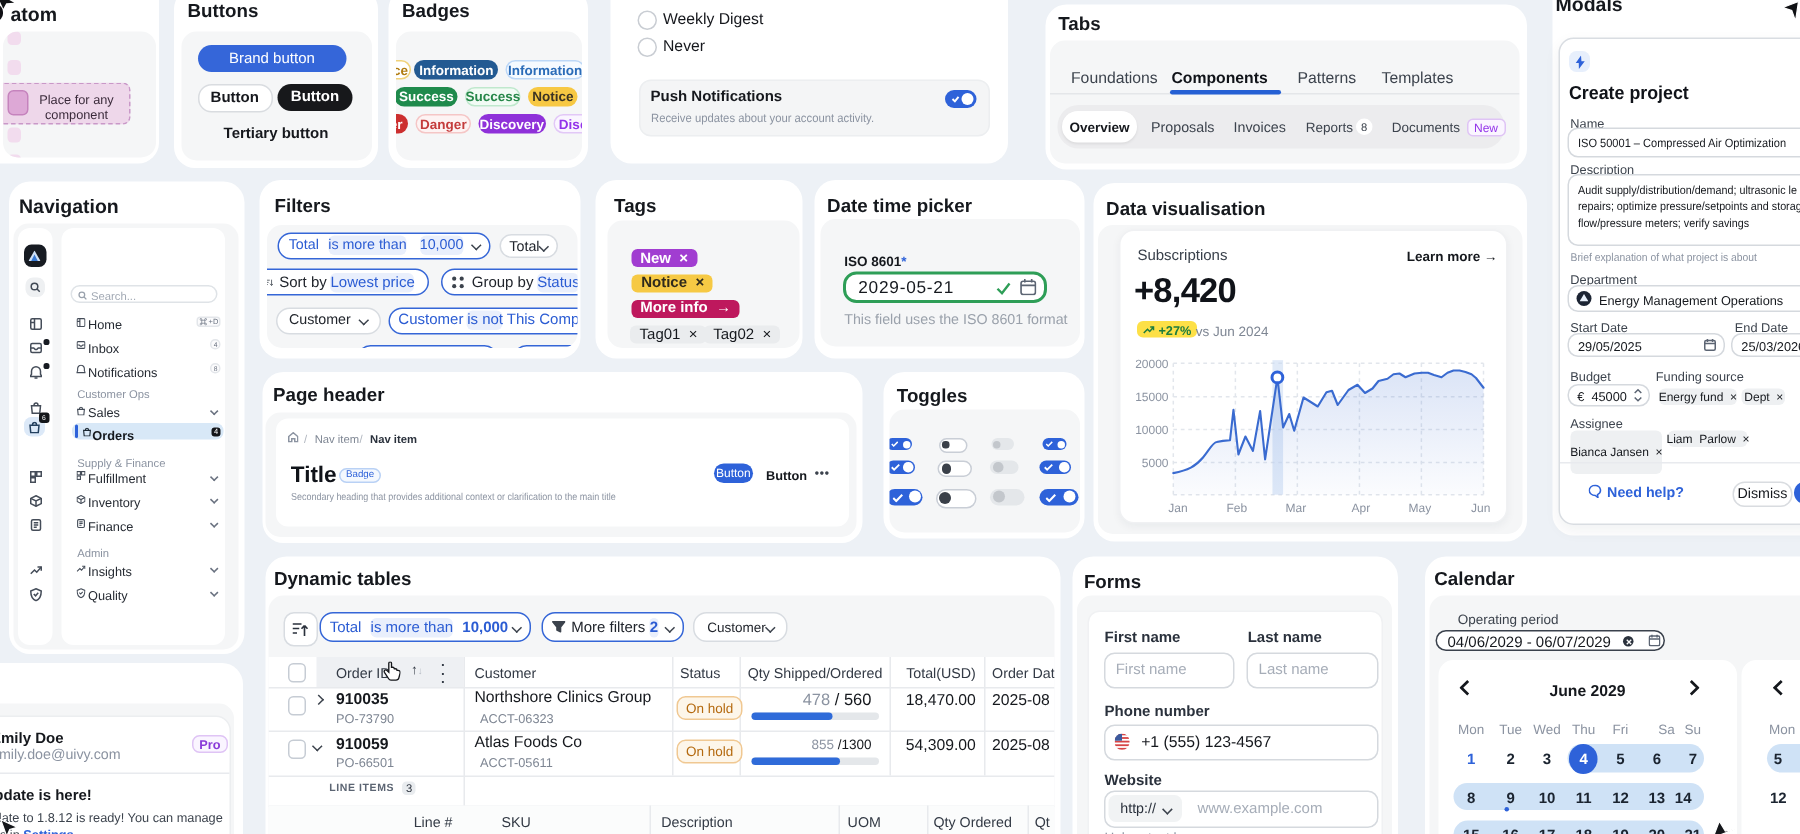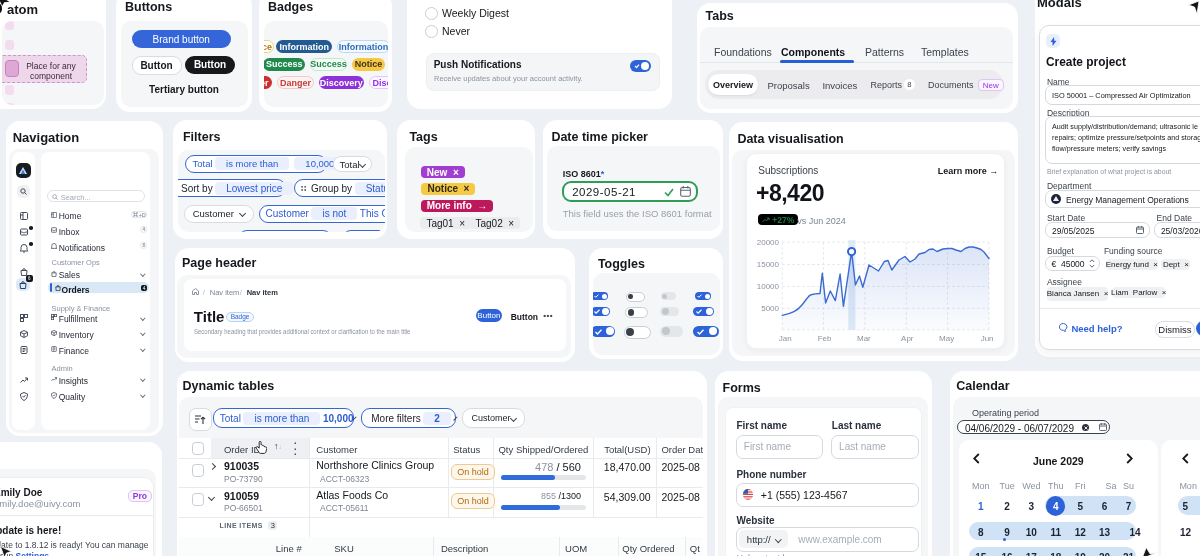--- a/index.html
+++ b/index.html
@@ -6,21 +6,21 @@
 body{width:1200px;height:556px;background:#edf1f6;font-family:"Liberation Sans",sans-serif;overflow:hidden;position:relative;-webkit-font-smoothing:antialiased}
 .card{position:absolute;background:#fff;border-radius:14px}
 .t{position:absolute;font-weight:700;font-size:12.5px;color:#15181d;white-space:nowrap}
 .pn{position:absolute;background:#f5f6f7;border-radius:10px;overflow:hidden}
 .a{position:absolute;white-space:nowrap}
 .cv{display:inline-block;width:4px;height:4px;border-right:1.4px solid #3c434d;border-bottom:1.4px solid #3c434d;transform:rotate(45deg);vertical-align:2px}
 .bdg{position:absolute;box-sizing:border-box;display:flex;align-items:center;justify-content:center;height:13px;border-radius:7px;font-size:9px;font-weight:700}
 .tag{display:inline-flex;align-items:center;height:13px;border-radius:4px;padding:0 6px;font-size:9.5px;font-weight:400}
 .pill{position:absolute;box-sizing:border-box;display:flex;align-items:center;background:#fff;border:1.4px solid #3566d7;border-radius:9px;font-size:10px;color:#2b5cd3;padding:0 6px;white-space:nowrap}
 .pillw{position:absolute;box-sizing:border-box;display:flex;align-items:center;background:#fff;border:1px solid #d8dce1;border-radius:9px;font-size:10px;color:#21252c;padding:0 6px;white-space:nowrap}
-.chip{background:#e9effc;border-radius:4px;padding:1px 11px;margin:0 2.5px;color:#2b5cd3}
+.chip{background:#e9effc;border-radius:4px;padding:1px 0;margin:0 2.5px;color:#2b5cd3}
 .inp{position:absolute;background:#fff;border:1px solid #d5d9de;border-radius:7px}
 .lbl{position:absolute;font-size:8.5px;color:#3c434d;white-space:nowrap}
 .tgl{position:absolute;border-radius:20px}
 svg{display:block}
 </style>
 </head>
 <body>
 
 <div class="card" style="left:-20px;top:-20px;width:126px;height:129px">
   <div class="t" style="left:27px;top:22px;font-size:13px">atom</div>
@@ -144,21 +144,21 @@
     <div class="lbl" style="left:63.5px;top:220px">Funding source</div>
     <div class="inp" style="left:5.1px;top:230px;width:53px;height:13.6px">
       <div class="a" style="left:5px;top:2.5px;font-size:8.5px;color:#15181d">€&nbsp; 45000</div>
       <svg class="a" style="right:4px;top:2.5px" width="6" height="9" viewBox="0 0 6 9">
           <path d="M0.8 3L3 0.8 5.2 3M0.8 6L3 8.2 5.2 6" fill="none" stroke="#5c6573"></path>
         </svg>
     </div>
     <div class="tag" style="position:absolute;left:65.5px;top:233px;background:#eef0f2;color:#15181d;font-size:8px;height:11px;padding:0;width:52px;justify-content:center">Energy fund &nbsp;×</div>
     <div class="tag" style="position:absolute;left:121px;top:233px;background:#eef0f2;color:#15181d;font-size:8px;height:11px;padding:0;width:29px;justify-content:center">Dept &nbsp;×</div>
     <div class="lbl" style="left:6.5px;top:251px">Assignee</div>
-    <div class="tag" style="position:absolute;left:6.7px;top:261.3px;background:#eef0f2;color:#15181d;font-size:8px;height:14px;padding:0;width:61px;justify-content:center">Bianca Jansen &nbsp;×</div>
+    <div class="tag" style="position:absolute;left:6.7px;top:261.3px;background:#eef0f2;color:#15181d;font-size:8px;height:29px;padding:0;width:61px;justify-content:center">Bianca Jansen &nbsp;×</div>
     <div class="tag" style="position:absolute;left:71.8px;top:261.3px;background:#eef0f2;color:#15181d;font-size:8px;height:11px;padding:0;width:53px;justify-content:center">Liam&nbsp; Parlow &nbsp;×</div>
     <div class="a" style="left:0;top:282.5px;width:186px;height:1px;background:#e8eaee"></div>
     <svg class="a" style="left:18.5px;top:297.5px" width="9" height="9" viewBox="0 0 9 9">
         <path d="M4.5 0.5a4 3.4 0 1 0 0 6.8l1.8 1.4-0.3-1.9a4 3.4 0 0 0-1.5-6.3z" fill="none" stroke="#2e62d9"></path>
       </svg>
     <div class="a" style="left:31px;top:297.8px;font-size:9.5px;font-weight:700;color:#2e62d9">Need help?</div>
     <div class="a" style="left:114.7px;top:295.5px;width:37.7px;height:15.2px;background:#fff;border:1px solid #d9dce0;border-radius:8px;display:flex;align-items:center;justify-content:center;font-size:9.5px;color:#15181d">Dismiss</div>
     <div class="a" style="left:155.5px;top:295.5px;width:34px;height:15.2px;background:#2e62d9;border-radius:8px"></div>
   </div>
 </div>
@@ -361,21 +361,21 @@
   </div>
 </div>
 
 <div class="card" style="left:728.5px;top:122px;width:289.5px;height:239px">
   <div class="t" style="left:8.9px;top:10px">Data visualisation</div>
   <div class="pn" style="left:3.9px;top:27.5px;width:282.2px;height:206px">
     <div class="a" style="left:13.3px;top:3.4px;width:257.3px;height:194.6px;background:#fff;border-radius:10px;border:1px solid #f0f1f3;box-shadow:0 2px 6px rgba(25,35,55,.05)">
       <div class="a" style="left:11.6px;top:11.3px;font-size:10px;color:#39404b">Subscriptions</div>
       <div class="a" style="left:191.1px;top:12.3px;font-size:9px;font-weight:700;color:#15181d">Learn more →</div>
       <div class="a" style="left:9.3px;top:26px;font-size:23px;font-weight:800;color:#101319;letter-spacing:-0.5px">+8,420</div>
-      <div class="a" style="left:11.6px;top:60.2px;height:11px;padding:0 4px;background:#000000;border-radius:4px;display:flex;align-items:center;font-size:8.5px;font-weight:700;color:#1d7c3e"><svg width="8" height="6" viewBox="0 0 8 6" style="margin-right:2px">
+      <div class="a" style="left:11.6px;top:60.2px;height:11px;padding:0 4px;background:#fde047;border-radius:4px;display:flex;align-items:center;font-size:8.5px;font-weight:700;color:#1d7c3e"><svg width="8" height="6" viewBox="0 0 8 6" style="margin-right:2px">
             <path d="M0.5 5L3 2.5l1.5 1.5L7 1" stroke="#1d7c3e" fill="none"></path>
             <path d="M4.8 1H7v2.2" stroke="#1d7c3e" fill="none"></path>
           </svg>+27%</div>
       <div class="a" style="left:50.5px;top:62.1px;font-size:9px;color:#7e8693">vs Jun 2024</div>
       <svg class="a" style="left:0;top:80px" width="257" height="114" viewBox="0 0 257 114">
         <defs>
             <linearGradient id="gf" x1="0" y1="0" x2="0" y2="1">
               <stop offset="0" stop-color="#3a6bd0" stop-opacity="0.18"></stop>
               <stop offset="1" stop-color="#3a6bd0" stop-opacity="0.02"></stop>
             </linearGradient>
@@ -657,21 +657,21 @@
           <span style="width:24px;text-align:center">7</span>
       </div>
       <div class="a" style="left:10.5px;top:81.4px;width:167.1px;height:18.5px;background:#cfe2f6;border-radius:9.5px"></div>
       <div class="a" style="left:0;top:86.4px;width:199.5px;display:flex;font-size:10px;font-weight:600;color:#1b2430">
         <span style="width:28.5px;text-align:center;margin-left:8px">8</span>
           <span style="width:24px;text-align:center">9</span>
           <span style="width:24.5px;text-align:center">10</span>
           <span style="width:24.5px;text-align:center">11</span>
           <span style="width:24.5px;text-align:center">12</span>
           <span style="width:24px;text-align:center">13</span>
-          <span style="width:24px;text-align:right">14</span>
+          <span style="width:24px;text-align:left">14</span>
       </div>
       <div class="a" style="left:44.5px;top:97.3px;width:3px;height:3px;background:#2e62d9;border-radius:50%"></div>
       <div class="a" style="left:10.5px;top:106.8px;width:167.1px;height:18.5px;background:#cfe2f6;border-radius:9.5px"></div>
       <div class="a" style="left:0;top:111.8px;width:199.5px;display:flex;font-size:10px;font-weight:600;color:#1b2430">
         <span style="width:28.5px;text-align:center;margin-left:8px">15</span>
           <span style="width:24px;text-align:center">16</span>
           <span style="width:24.5px;text-align:center">17</span>
           <span style="width:24.5px;text-align:center">18</span>
           <span style="width:24.5px;text-align:center">19</span>
           <span style="width:24px;text-align:center">20</span>

